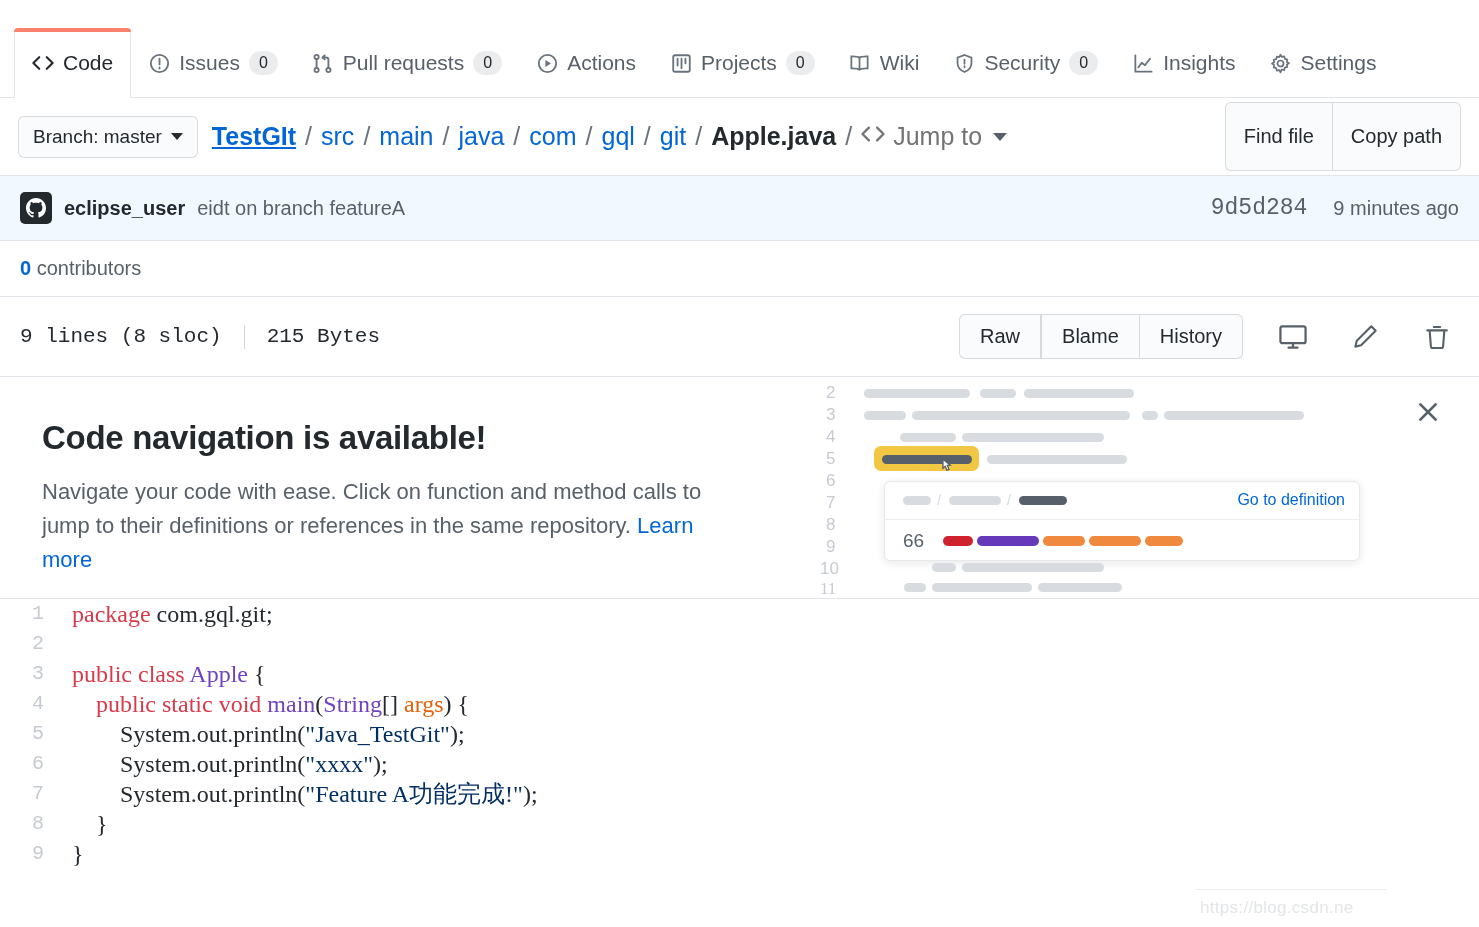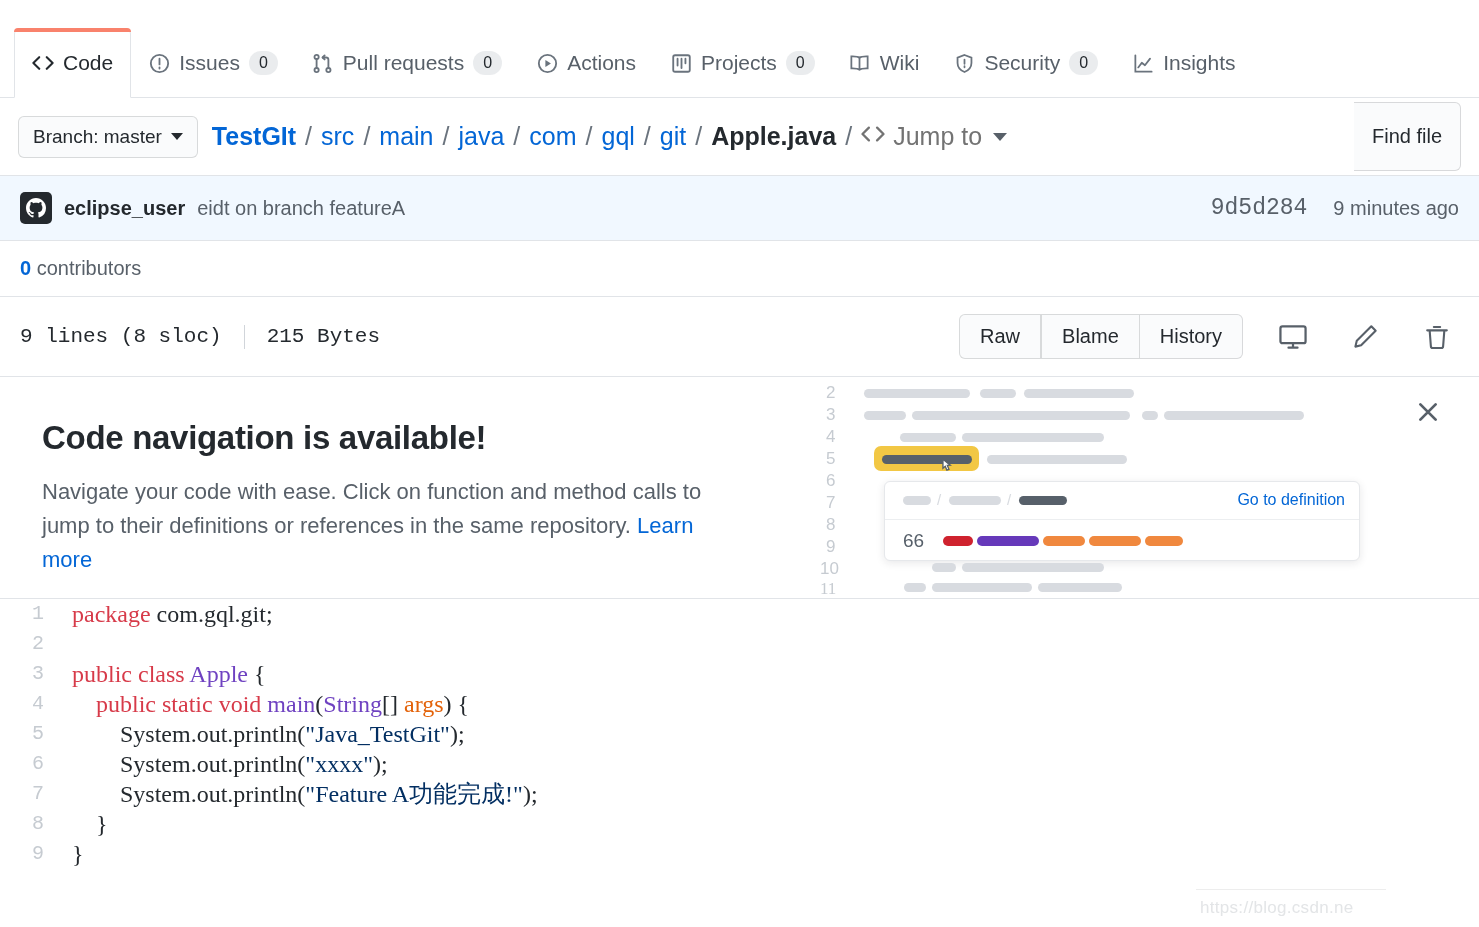--- a/index.html
+++ b/index.html
@@ -77,21 +77,21 @@
     border-radius: 6px;
     background: #fafbfc;
     padding: 9px 14px;
     font-size: 19px;
     color: #24292e;
     cursor: pointer;
   }
   .branch-btn .caret { width:0; height:0; border-left:6px solid transparent; border-right:6px solid transparent; border-top:7px solid #24292e; margin-left:2px; }
   .breadcrumb { display: flex; align-items: center; font-size: 25px; color: #586069; gap: 0; flex-wrap: nowrap; }
   .breadcrumb .crumb { color: #0366d6; cursor: pointer; }
-  .breadcrumb .repo { font-weight: bold; color: #0366d6; }
+  .breadcrumb .repo { font-weight: bold; color: #0366d6; text-decoration: underline; }
   .breadcrumb .final { font-weight: bold; color: #24292e; }
   .breadcrumb .sep { color: #6a737d; padding: 0 9px; }
   .jump-to { display: inline-flex; align-items: center; gap: 8px; color: #737373; font-size: 25px; cursor: pointer; }
   .jump-to .caret { width:0; height:0; border-left:7px solid transparent; border-right:7px solid transparent; border-top:8px solid #586069; margin-left:3px; }
   .path-actions { margin-left: auto; display: flex; }
   .btn-group { display: flex; }
   .btn-group .gbtn {
     border: 1px solid rgba(27,31,35,0.15);
     background: #fafbfc;
     font-size: 20px;
@@ -319,20 +319,29 @@
     <div class="tab">
       <span class="ico">
         <svg width="21" height="21" viewBox="0 0 16 16" fill="none" stroke="currentColor" stroke-width="1.35">
             <path d="M1.8 1.8v12.4h12.4" stroke-linecap="round"></path>
             <path d="M4 11l2.7-3.6L9.1 9.3 13 4.3" stroke-linecap="round" stroke-linejoin="round"></path>
           </svg>
       </span>
       <span>Insights</span>
     </div>
 
+    <div class="tab">
+      <span class="ico">
+        <svg width="21" height="21" viewBox="0 0 16 16" fill="none" stroke="currentColor" stroke-width="1.3">
+            <circle cx="8" cy="8" r="2.3"></circle>
+            <path d="M8 1.3l.9 1.7 1.9-.4.5 1.9 1.9.5-.4 1.9 1.7.9-1.7.9.4 1.9-1.9.5-.5 1.9-1.9-.4L8 14.7l-.9-1.7-1.9.4-.5-1.9-1.9-.5.4-1.9L1.5 8l1.7-.9-.4-1.9 1.9-.5.5-1.9 1.9.4z" stroke-linejoin="round"></path>
+          </svg>
+      </span>
+      <span>Settings</span>
+    </div>
   </nav>
 
   <div class="path-bar">
     <div class="branch-btn">
       <span>Branch: master</span>
       <span class="caret"></span>
     </div>
 
     <div class="breadcrumb">
       <span class="repo">TestGIt</span>
@@ -358,20 +367,21 @@
             </svg>
         </span>
         <span>Jump to</span>
         <span class="caret"></span>
       </span>
     </div>
 
     <div class="path-actions">
       <div class="btn-group">
         <button class="gbtn">Find file</button>
+        <button class="gbtn">Copy path</button>
       </div>
     </div>
   </div>
 
   <div class="commit-box">
     <div class="commit-row">
       <span class="avatar">
         <svg width="20" height="20" viewBox="0 0 16 16" fill="#ffffff">
             <path d="M8 0C3.58 0 0 3.58 0 8c0 3.54 2.29 6.53 5.47 7.59.4.07.55-.17.55-.38 0-.19-.01-.82-.01-1.49-2.01.37-2.53-.49-2.69-.94-.09-.23-.48-.94-.82-1.13-.28-.15-.68-.52-.01-.53.63-.01 1.08.58 1.23.82.72 1.21 1.87.87 2.33.66.07-.52.28-.87.51-1.07-1.78-.2-3.64-.89-3.64-3.95 0-.87.31-1.59.82-2.15-.08-.2-.36-1.02.08-2.12 0 0 .67-.21 2.2.82.64-.18 1.32-.27 2-.27s1.36.09 2 .27c1.53-1.04 2.2-.82 2.2-.82.44 1.1.16 1.92.08 2.12.51.56.82 1.27.82 2.15 0 3.07-1.87 3.75-3.65 3.95.29.25.54.73.54 1.48 0 1.07-.01 1.93-.01 2.2 0 .21.15.46.55.38A8.01 8.01 0 0016 8c0-4.42-3.58-8-8-8z"></path>
           </svg>

